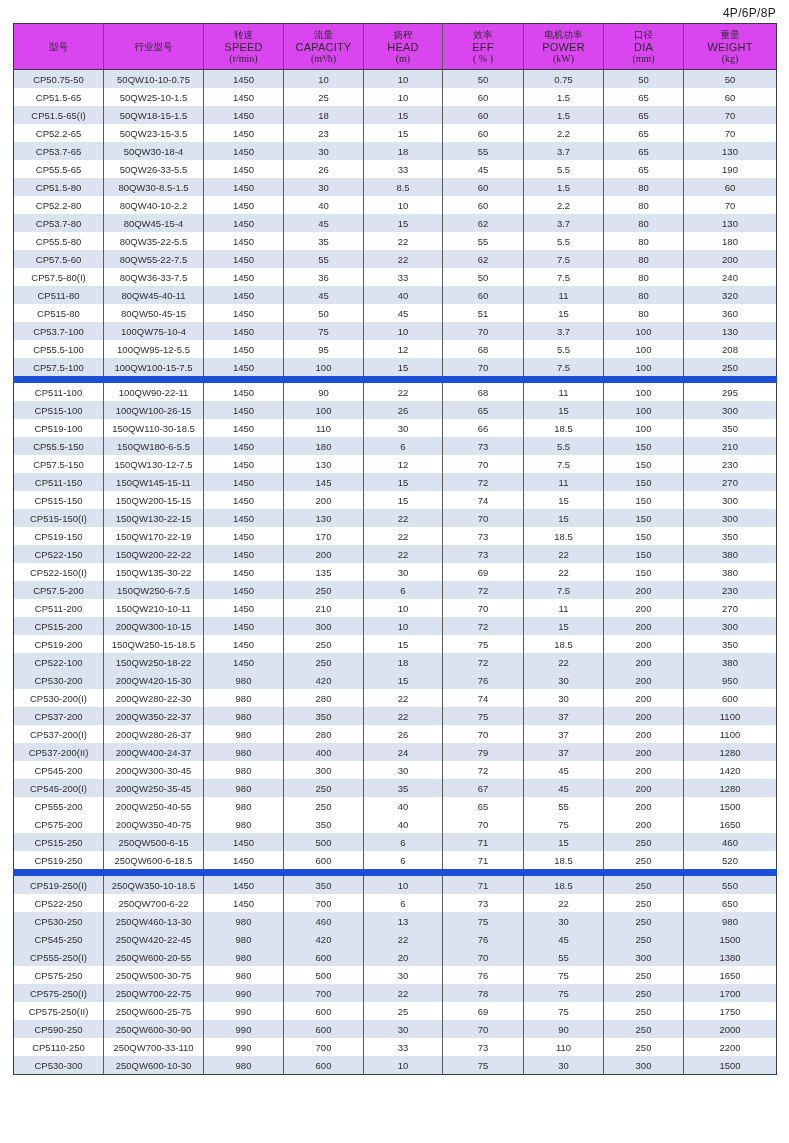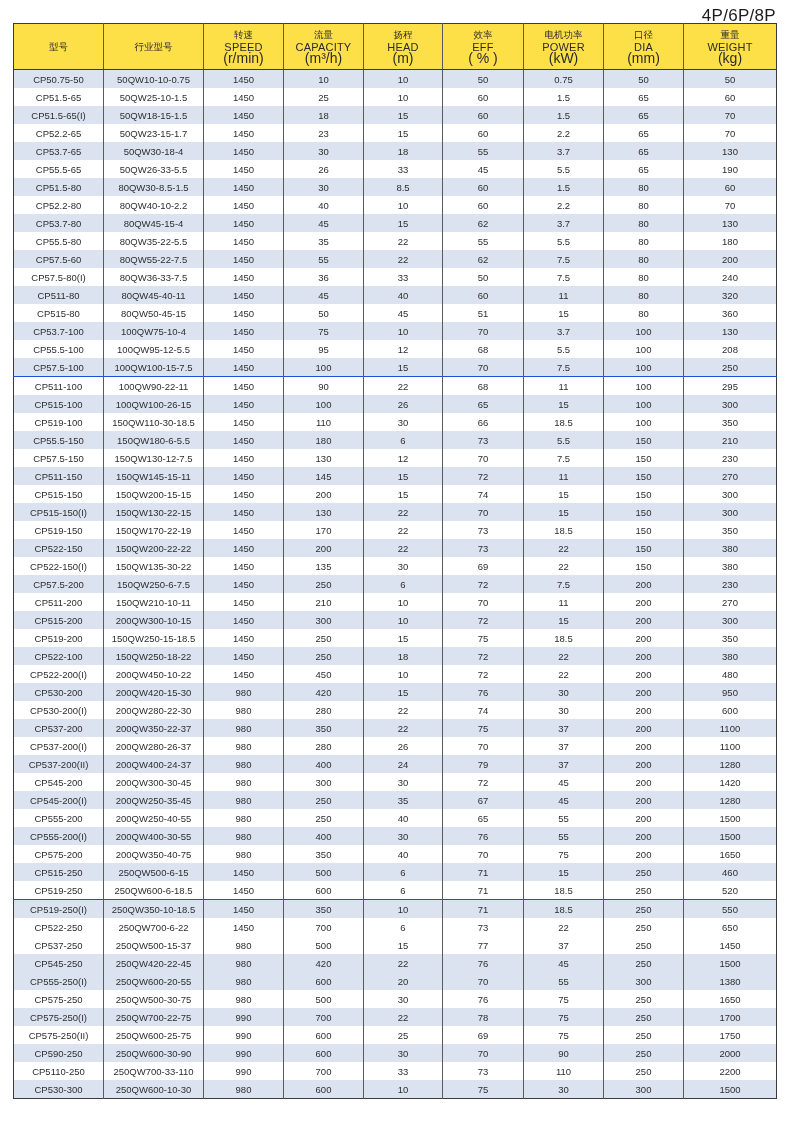--- a/index.html
+++ b/index.html
@@ -6,21 +6,21 @@
     margin: 0; padding: 0;
     width: 789px; height: 1143px;
     background: #ffffff;
     font-family: "Liberation Sans", "DejaVu Sans", sans-serif;
     color: var(--text, #2b2b2b);
     position: relative;
   }
   .page-label {
     position: absolute;
     top: 6px; right: 13px;
-    font-size: 17px;
+    font-size: 12px;
     color: #1c1c1c;
     letter-spacing: 0.3px;
   }
   table.spec-table {
     position: absolute;
     left: 13px; top: 23px;
     width: 763px;
     border-collapse: collapse;
     table-layout: fixed;
     border: 1.5px solid var(--frame, #3a3a3a);
@@ -32,43 +32,43 @@
   col.c4 { width: 79px; }
   col.c5 { width: 81px; }
   col.c6 { width: 80px; }
   col.c7 { width: 80px; }
   col.c8 { width: 93px; }
   thead th {
     height: 45px;
     font-weight: normal;
     text-align: center;
     vertical-align: middle;
-    background: #fde047;
+    background: #d946ef;
     border-left: 1px solid var(--grid, #5a5a5a);
     border-bottom: 1.5px solid var(--frame, #3a3a3a);
     padding: 0;
   }
   thead th:first-child { border-left: none; }
   .hdr-zh   { font-size: 9.5px; line-height: 12px; }
   .hdr-en   { font-size: 11px; line-height: 12px; letter-spacing: 0.2px; }
-  .hdr-unit { font-size: 14px; line-height: 11px; }
+  .hdr-unit { font-size: 10px; line-height: 11px; font-family: Liberation Serif, serif; }
   tbody td {
     height: 18px;
     font-size: 9.5px;
     text-align: center;
     vertical-align: middle;
     border-left: 1px solid var(--grid, #5a5a5a);
     padding: 0;
     color: #2e2e2e;
     white-space: nowrap;
     overflow: hidden;
   }
   tbody td:first-child { border-left: none; }
   tbody tr.shade td { background: var(--row-shade, #dbe3f0); }
-  tbody tr.section-start td { border-top: 1px solid #1d4ed8; }
+  tbody tr.section-start td { border-top: 7px solid #1d4ed8; }
 </style>
 </head>
 <body>
 
 <div class="page-label">4P/6P/8P</div>
 
 <table class="spec-table">
   <colgroup>
     <col class="c0">
       <col class="c1">
@@ -154,21 +154,21 @@
         <td>1450</td>
         <td>18</td>
         <td>15</td>
         <td>60</td>
         <td>1.5</td>
         <td>65</td>
         <td>70</td>
       </tr>
       <tr>
         <td>CP52.2-65</td>
-        <td>50QW23-15-1.7</td>
+        <td>50QW23-15-3.5</td>
         <td>1450</td>
         <td>23</td>
         <td>15</td>
         <td>60</td>
         <td>2.2</td>
         <td>65</td>
         <td>70</td>
       </tr>
       <tr class="shade">
         <td>CP53.7-65</td>
@@ -482,31 +482,20 @@
         <td>CP522-100</td>
         <td>150QW250-18-22</td>
         <td>1450</td>
         <td>250</td>
         <td>18</td>
         <td>72</td>
         <td>22</td>
         <td>200</td>
         <td>380</td>
       </tr>
-      <tr>
-        <td>CP522-200(I)</td>
-        <td>200QW450-10-22</td>
-        <td>1450</td>
-        <td>450</td>
-        <td>10</td>
-        <td>72</td>
-        <td>22</td>
-        <td>200</td>
-        <td>480</td>
-      </tr>
       <tr class="shade">
         <td>CP530-200</td>
         <td>200QW420-15-30</td>
         <td>980</td>
         <td>420</td>
         <td>15</td>
         <td>76</td>
         <td>30</td>
         <td>200</td>
         <td>950</td>
@@ -581,31 +570,20 @@
         <td>CP555-200</td>
         <td>200QW250-40-55</td>
         <td>980</td>
         <td>250</td>
         <td>40</td>
         <td>65</td>
         <td>55</td>
         <td>200</td>
         <td>1500</td>
       </tr>
-      <tr class="shade">
-        <td>CP555-200(I)</td>
-        <td>200QW400-30-55</td>
-        <td>980</td>
-        <td>400</td>
-        <td>30</td>
-        <td>76</td>
-        <td>55</td>
-        <td>200</td>
-        <td>1500</td>
-      </tr>
       <tr>
         <td>CP575-200</td>
         <td>200QW350-40-75</td>
         <td>980</td>
         <td>350</td>
         <td>40</td>
         <td>70</td>
         <td>75</td>
         <td>200</td>
         <td>1650</td>
@@ -647,30 +625,30 @@
         <td>CP522-250</td>
         <td>250QW700-6-22</td>
         <td>1450</td>
         <td>700</td>
         <td>6</td>
         <td>73</td>
         <td>22</td>
         <td>250</td>
         <td>650</td>
       </tr>
-      <tr>
-        <td>CP537-250</td>
-        <td>250QW500-15-37</td>
-        <td>980</td>
-        <td>500</td>
-        <td>15</td>
-        <td>77</td>
-        <td>37</td>
-        <td>250</td>
-        <td>1450</td>
+      <tr class="shade">
+        <td>CP530-250</td>
+        <td>250QW460-13-30</td>
+        <td>980</td>
+        <td>460</td>
+        <td>13</td>
+        <td>75</td>
+        <td>30</td>
+        <td>250</td>
+        <td>980</td>
       </tr>
       <tr class="shade">
         <td>CP545-250</td>
         <td>250QW420-22-45</td>
         <td>980</td>
         <td>420</td>
         <td>22</td>
         <td>76</td>
         <td>45</td>
         <td>250</td>

